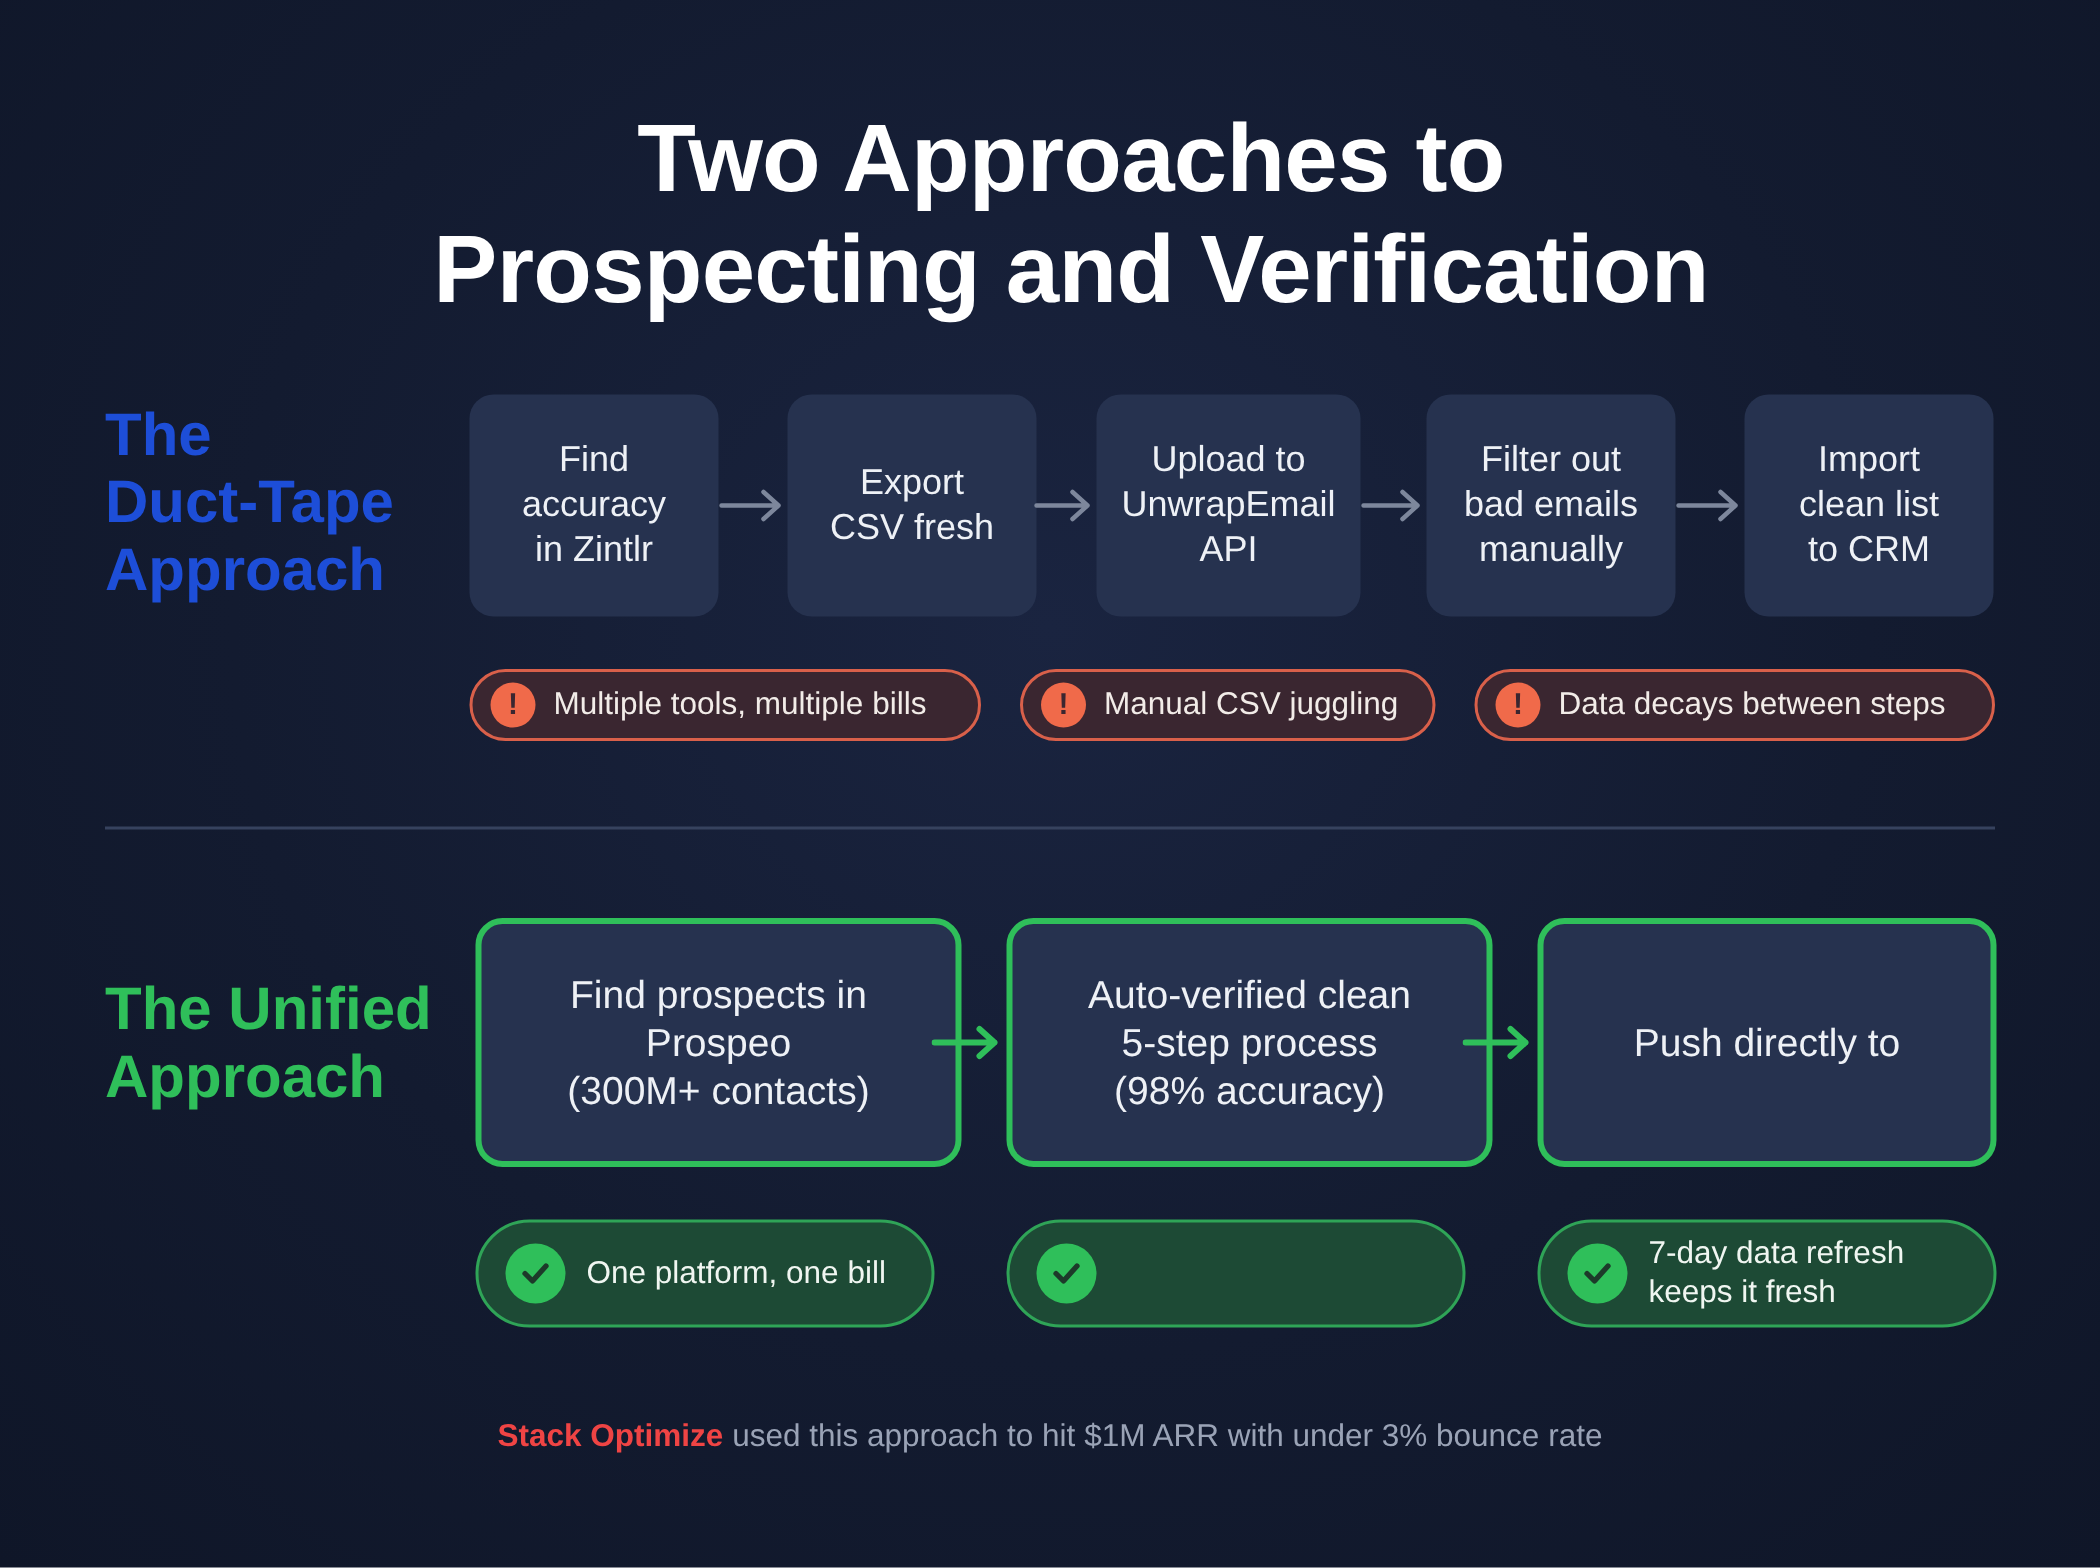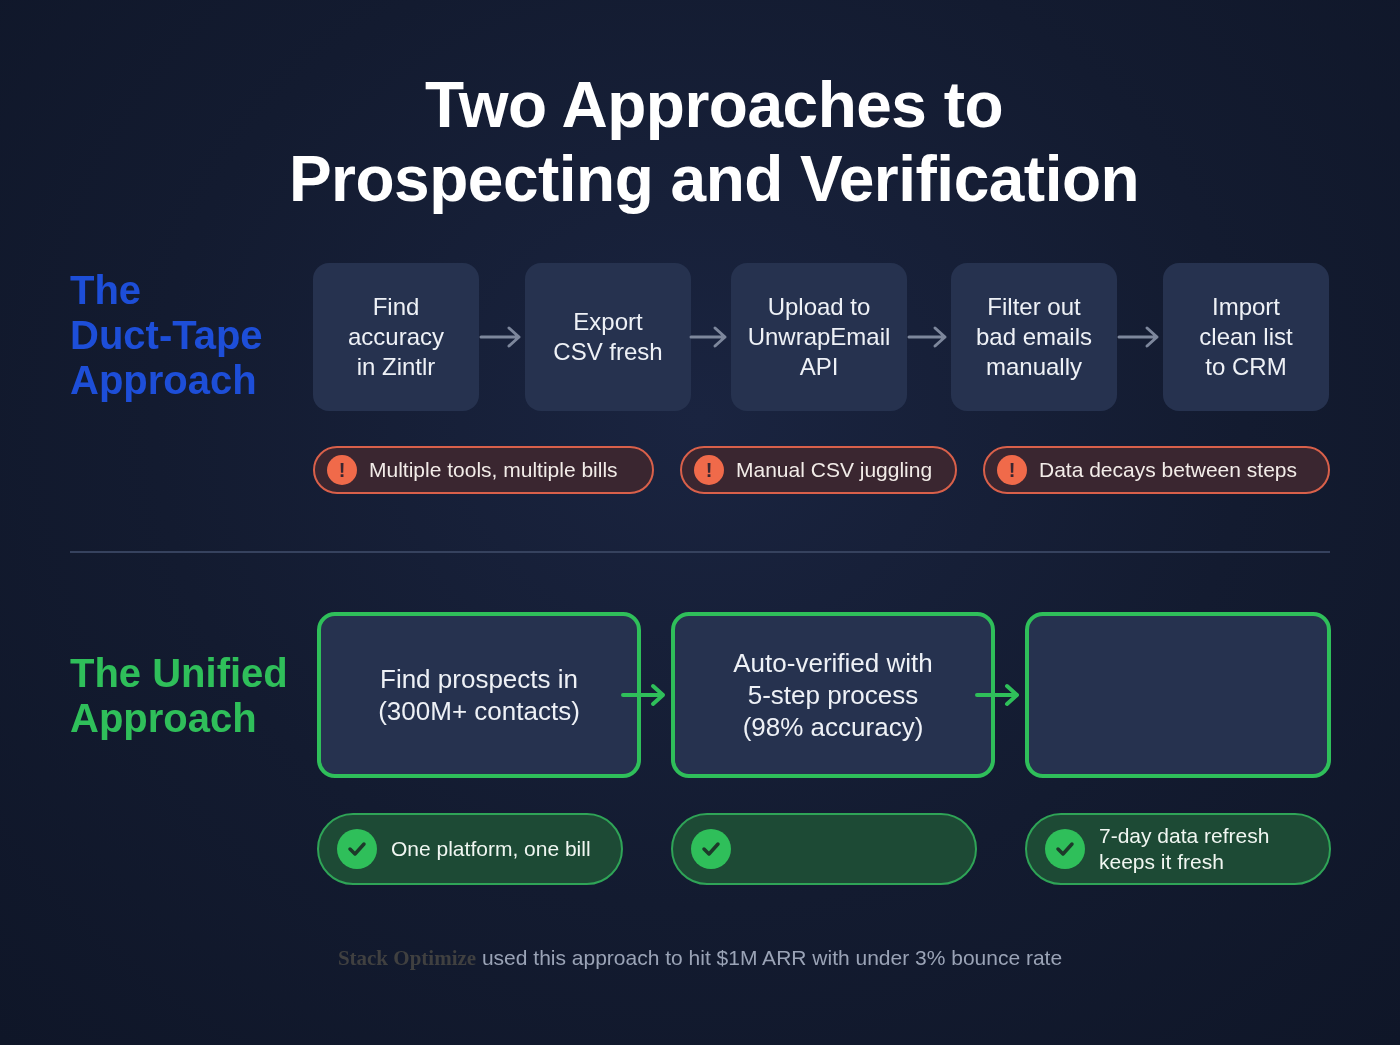--- a/index.html
+++ b/index.html
@@ -35,21 +35,21 @@
   .ico {
     flex:0 0 auto; border-radius:50%; display:flex; align-items:center; justify-content:center;
   }
   .ico.warn { width:30px; height:30px; background:#f06a4a; color:#3a2630; font-weight:700; font-size:20px; margin-right:12px; }
   .ico.check { width:40px; height:40px; background:#2fbf5a; margin-right:14px; }
   .divider { position:absolute; left:70px; right:70px; top:551px; height:2px; background:#36425e; }
   .footer {
     position:absolute; left:0; right:0; top:946px; text-align:center;
     font-size:21px; color:#9aa3b6;
   }
-  .footer b { color:#404040;font-family:Liberation Serif, serif; }
+  .footer b { color:#ef4444; }
 </style>
 </head>
 <body>
 
 <div class="title">
   <div>Two Approaches to</div>
   <div>Prospecting and Verification</div>
 </div>
 
 <div class="section-label duct-label">
@@ -122,32 +122,34 @@
 <div class="divider"></div>
 
 <div class="section-label unified-label">
   <div>The Unified</div>
   <div>Approach</div>
 </div>
 
 <div class="box ubox" style="left:317px">
   <div>
       <div>Find prospects in</div>
+      <div>Prospeo</div>
       <div>(300M+ contacts)</div>
     </div>
 </div>
 <div class="box ubox" style="left:671px">
   <div>
-      <div>Auto-verified with</div>
+      <div>Auto-verified clean</div>
       <div>5-step process</div>
       <div>(98% accuracy)</div>
     </div>
 </div>
 <div class="box ubox" style="left:1025px;width:306px">
   <div>
+      <div>Push directly to</div>
     </div>
 </div>
 
 <svg class="arrow" style="left:621px;top:682px" width="48" height="26">
     <path d="M2 13 H42 M32 4 L42 13 L32 22" stroke="#2fbf5a" stroke-width="4" fill="none" stroke-linecap="round" stroke-linejoin="round"></path>
   </svg>
 <svg class="arrow" style="left:975px;top:682px" width="48" height="26">
     <path d="M2 13 H42 M32 4 L42 13 L32 22" stroke="#2fbf5a" stroke-width="4" fill="none" stroke-linecap="round" stroke-linejoin="round"></path>
   </svg>
 

